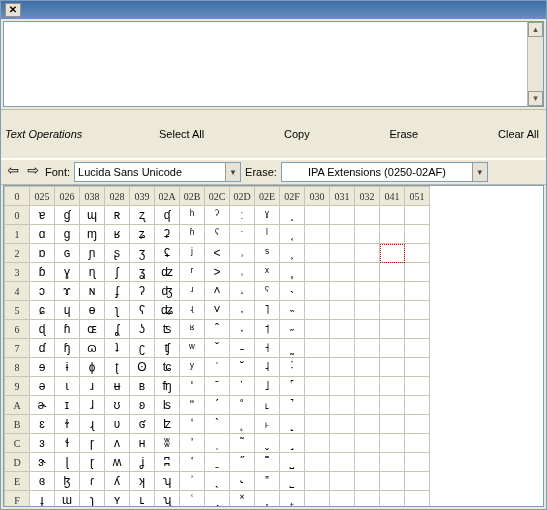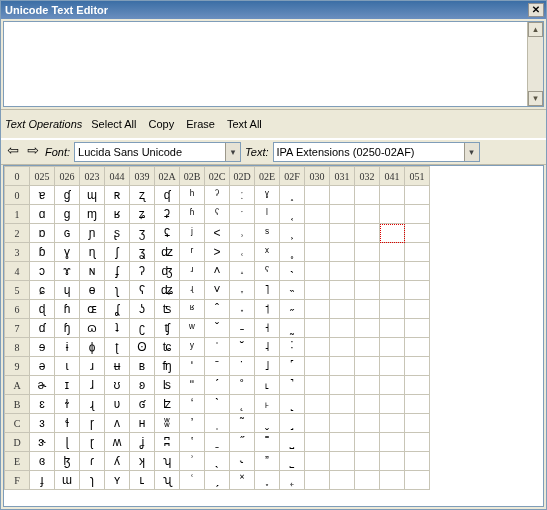--- a/index.html
+++ b/index.html
@@ -66,42 +66,43 @@
     background:#eae7d9;
     text-align:center;
     font-size:9px;
     line-height:13px;
     color:#5a5544;
   }
   .menubar {
     display:flex;
     align-items:center;
     gap:6px;
-    padding:7px 4px;
+    padding:17px 4px;
     border-top:1px solid #bcb9a8;
     border-bottom:1px solid #fff;
+    justify-content:space-between;
   }
   .menubar .title { font-style: italic; }
   .menubar .item { padding:1px 3px; cursor:default; }
   .controls {
     display:flex;
     align-items:center;
     gap:4px;
     padding:2px 4px;
     border-top:1px solid #fff;
     border-bottom:1px solid #bcb9a8;
   }
   .arrow-btn {
     width:16px;height:18px;
     font-size:14px;
     line-height:14px;
     text-align:center;
     cursor:default;
   }
-  .label-ital { font-style: italic; }
+  .label-ital { }
   .combo {
     display:flex;
     background:#fff;
     border:1px solid #7f9db9;
     height:20px;
     align-items:center;
   }
   .combo input {
     border:none;
     outline:none;
@@ -150,64 +151,63 @@
     outline:1px dotted #d00;
     outline-offset:-1px;
   }
 </style>
 </head>
 <body>
 
 <div class="window">
 
   <div class="titlebar">
-    <span>Unicode Text Editor</span>
     <div class="titlebar-btn">✕</div>
   </div>
 
   <div class="textarea-wrap">
     <div class="textarea-inner"></div>
     <div class="vscroll">
       <div class="sbtn">▴</div>
       <div class="sbtn">▾</div>
     </div>
   </div>
 
   <div class="menubar">
     <span class="title">Text Operations</span>
     <span class="item">Select All</span>
     <span class="item">Copy</span>
     <span class="item">Erase</span>
-    <span class="item">Text All</span>
+    <span class="item">Clear All</span>
   </div>
 
   <div class="controls">
     <div class="arrow-btn">⇦</div>
     <div class="arrow-btn">⇨</div>
     <span class="label-ital">Font:</span>
     <div class="combo">
       <input style="width: 150px;" value="Lucida Sans Unicode">
       <div class="dd">▾</div>
     </div>
-    <span class="label-ital">Text:</span>
+    <span class="label-ital">Erase:</span>
     <div class="combo">
-      <input style="width: 190px;" value="IPA Extensions (0250-02AF)">
+      <input style="width: 190px; text-align: center;" value="IPA Extensions (0250-02AF)">
       <div class="dd">▾</div>
     </div>
   </div>
 
   <div class="grid-wrap">
     <table class="char" id="char-table">
         <tbody>
           <tr>
             <th>0</th>
             <th>025</th>
             <th>026</th>
-            <th>023</th>
-            <th>044</th>
+            <th>038</th>
+            <th>028</th>
             <th>039</th>
             <th>02A</th>
             <th>02B</th>
             <th>02C</th>
             <th>02D</th>
             <th>02E</th>
             <th>02F</th>
             <th>030</th>
             <th>031</th>
             <th>032</th>

